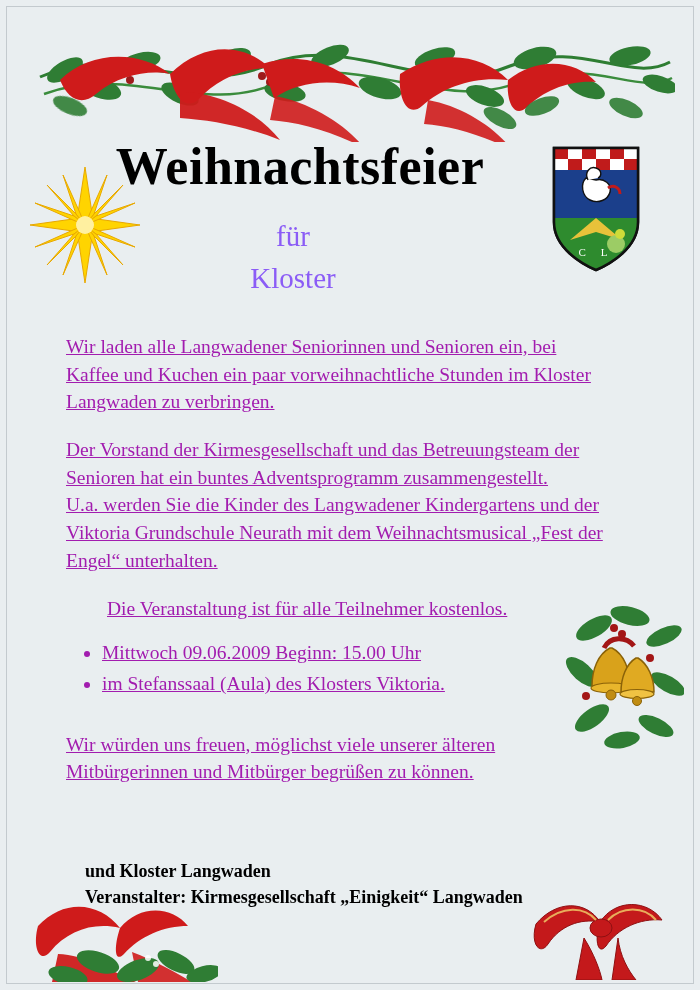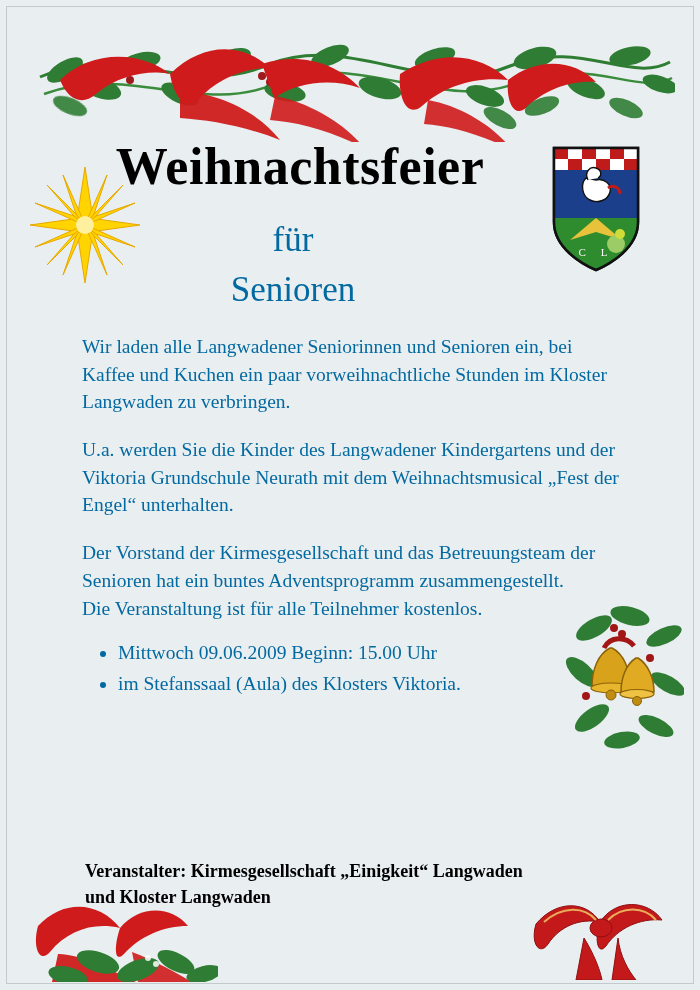--- a/index.html
+++ b/index.html
@@ -49,22 +49,22 @@
     font-family: "Liberation Serif", serif;
     font-size: 52px;
     font-weight: bold;
     letter-spacing: 0.5px;
     color: #000000;
     line-height: 1.05;
     margin: 0;
     padding-left: 20px;
   }
   .sub-title {
-    font-size: 35px;
-    color: #0369a1;
+    font-size: 29px;
+    color: #8b5cf6;
     margin-top: 20px;
     line-height: 1.45;
     padding-left: 6px;
   }
   .sub-title .line2 {
     display: block;
   }
 
   
   .star-wrap {
@@ -80,36 +80,38 @@
     position: absolute;
     right: 58px;
     top: 144px;
     width: 92px;
     height: 130px;
   }
 
   
   .body-text {
     position: absolute;
-    left: 82px;
+    left: 66px;
     top: 333px;
     width: 540px;
     font-size: 19.5px;
     line-height: 1.42;
-    color: #0369a1;
+    color: #a21caf;
+    text-decoration: underline;
   }
   .para {
     margin: 0 0 20px 0;
     text-align: left;
   }
   .para.tight {
     margin-bottom: 0;
   }
   .para.gap-small {
     margin-bottom: 16px;
+    margin-left: 41px;
   }
   .bullets {
     margin: 6px 0 0 0;
     padding-left: 36px;
     font-size: 19.5px;
     line-height: 1.5;
   }
   .bullets li {
     margin-bottom: 2px;
   }
@@ -272,34 +274,35 @@
       </g>
       <text x="46" y="112" font-family="'Liberation Serif', serif" font-size="11" fill="#ffffff" text-anchor="middle" letter-spacing="6">C L</text>
       <path d="M4,4 H88 V78 C88,104 60,120 46,126 C32,120 4,104 4,78 Z" fill="none" stroke="#111" stroke-width="2.5"></path>
     </svg>
   </div>
 
   <div class="title-block">
     <div class="main-title">Weihnachtsfeier</div>
     <div class="sub-title">
       <span>für</span>
-      <span class="line2">Senioren</span>
+      <span class="line2">Kloster</span>
     </div>
   </div>
 
   <div class="body-text">
     <p class="para">Wir laden alle Langwadener  Seniorinnen und Senioren ein, bei Kaffee und Kuchen ein paar vorweihnachtliche Stunden im Kloster Langwaden zu verbringen.</p>
+    <p class="para tight">Der Vorstand der Kirmesgesellschaft und das Betreuungsteam der Senioren hat ein buntes Adventsprogramm zusammengestellt.</p>
     <p class="para">U.a. werden Sie die Kinder des Langwadener Kindergartens und der Viktoria Grundschule Neurath mit dem Weihnachtsmusical „Fest der Engel“ unterhalten.</p>
-    <p class="para tight">Der Vorstand der Kirmesgesellschaft und das Betreuungsteam der Senioren hat ein buntes Adventsprogramm zusammengestellt.</p>
     <p class="para gap-small">Die Veranstaltung ist für alle Teilnehmer kostenlos.</p>
     <ul class="bullets">
       <li>Mittwoch 09.06.2009   Beginn: 15.00 Uhr</li>
       <li>im Stefanssaal (Aula) des Klosters Viktoria.</li>
     </ul>
     <div class="spacer-30"></div>
+    <p class="para">Wir würden uns freuen, möglichst viele unserer älteren Mitbürgerinnen und Mitbürger begrüßen zu können.</p>
   </div>
 
   <div class="bells">
     <svg width="120" height="150" viewBox="0 0 120 150">
       <g fill="#2f7d34">
         <ellipse cx="30" cy="26" rx="20" ry="9" transform="rotate(-30 30 26)"></ellipse>
         <ellipse cx="66" cy="14" rx="20" ry="9" transform="rotate(14 66 14)"></ellipse>
         <ellipse cx="100" cy="34" rx="19" ry="8" transform="rotate(-24 100 34)"></ellipse>
         <ellipse cx="18" cy="70" rx="20" ry="9" transform="rotate(42 18 70)"></ellipse>
         <ellipse cx="104" cy="82" rx="19" ry="8" transform="rotate(30 104 82)"></ellipse>
@@ -320,22 +323,22 @@
         <circle cx="47" cy="93" r="5" fill="#c08c12" stroke="#8a6208" stroke-width="1"></circle>
         <path d="M72,56 C62,62 57,76 57,90 L90,90 C90,76 84,62 74,56 Z" fill="#e0aa22" stroke="#8a6208" stroke-width="1.5"></path>
         <ellipse cx="73" cy="92" rx="17" ry="4.5" fill="#f0c243" stroke="#8a6208" stroke-width="1.2"></ellipse>
         <circle cx="73" cy="99" r="4.5" fill="#c08c12" stroke="#8a6208" stroke-width="1"></circle>
       </g>
       <path d="M40,46 C46,34 62,34 70,44" stroke="#a31616" stroke-width="5" fill="none"></path>
     </svg>
   </div>
 
   <div class="organizer">
+    <div>und Kloster Langwaden</div>
     <div>Veranstalter: Kirmesgesellschaft „Einigkeit“ Langwaden</div>
-    <div>und Kloster Langwaden</div>
   </div>
 
   <div class="bow-bottom-left">
     <svg width="190" height="90" viewBox="0 0 190 90">
       <g fill="#cf1b1b">
         <path d="M10,34 C36,6 72,10 92,36 C66,30 40,38 22,60 C12,72 4,56 10,34 Z"></path>
         <path d="M92,36 C112,12 144,14 160,34 C136,34 112,44 96,62 C86,72 86,54 92,36 Z"></path>
         <path d="M30,62 C56,62 90,82 108,90 L24,90 Z" opacity="0.95"></path>
         <path d="M104,60 C126,68 150,82 164,90 L110,90 Z" opacity="0.9"></path>
       </g>

